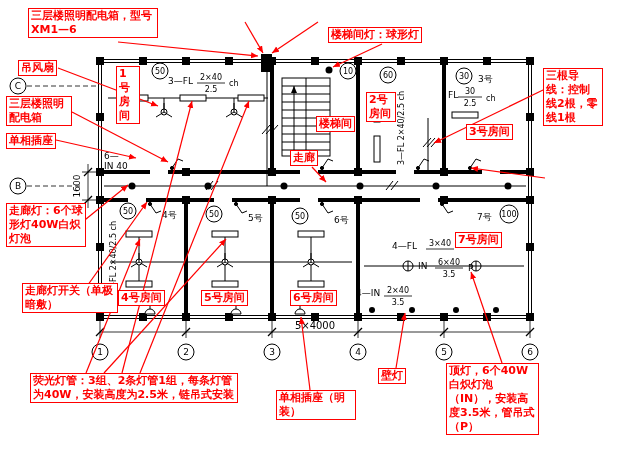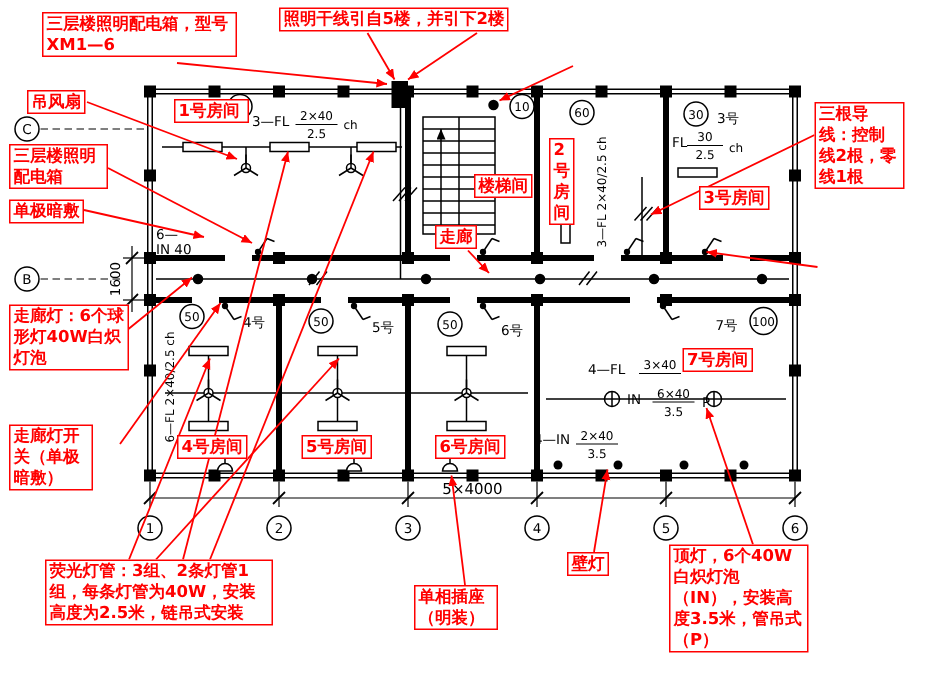--- a/index.html
+++ b/index.html
@@ -395,34 +395,34 @@
     <line x1="310" y1="390" x2="301" y2="317" marker-end="url(#mr)"></line>
     <line x1="396" y1="368" x2="405" y2="313" marker-end="url(#mr)"></line>
     <line x1="502" y1="363" x2="471" y2="272" marker-end="url(#mr)"></line>
     <line x1="543" y1="90" x2="434" y2="143" marker-end="url(#mr)"></line>
     <line x1="545" y1="178" x2="471" y2="168" marker-end="url(#mr)"></line>
     <line x1="312" y1="167" x2="326" y2="182" marker-end="url(#mr)"></line>
   </g>
 </svg>
 
 <div class="callout" style="left:28px;top:8px;width:130px">三层楼照明配电箱，型号XM1—6</div>
-<div class="callout" style="left:186px;top:5px">照明干线引自5楼，并引下2楼</div>
+<div class="callout" style="left:328px;top:27px">楼梯间灯：球形灯</div>
 <div class="callout" style="left:18px;top:60px">吊风扇</div>
 <div class="callout" style="left:6px;top:96px;width:66px">三层楼照明配电箱</div>
-<div class="callout" style="left:6px;top:133px">单极暗敷</div>
+<div class="callout" style="left:6px;top:133px">单相插座</div>
 <div class="callout" style="left:6px;top:203px;width:80px">走廊灯：6个球形灯40W白炽灯泡</div>
-<div class="callout" style="left:6px;top:283px;width:56px">走廊灯开关（单极暗敷）</div>
-<div class="callout" style="left:30px;top:373px;width:152px">荧光灯管：3组、2条灯管1组，每条灯管为40W，安装高度为2.5米，链吊式安装</div>
-<div class="callout" style="left:276px;top:390px;width:56px">单相插座（明装）</div>
+<div class="callout" style="left:22px;top:283px;width:96px">走廊灯开关（单极暗敷）</div>
+<div class="callout" style="left:30px;top:373px;width:208px">荧光灯管：3组、2条灯管1组，每条灯管为40W，安装高度为2.5米，链吊式安装</div>
+<div class="callout" style="left:276px;top:390px;width:80px">单相插座（明装）</div>
 <div class="callout" style="left:378px;top:368px">壁灯</div>
 <div class="callout" style="left:446px;top:363px;width:93px">顶灯，6个40W白炽灯泡（IN），安装高度3.5米，管吊式（P）</div>
 <div class="callout" style="left:543px;top:68px;width:60px">三根导线：控制线2根，零线1根</div>
 
-<div class="rlabel" style="left:116px;top:66px;width:50px">1号房间</div>
-<div class="rlabel" style="left:366px;top:92px;width:17px">2号房间</div>
+<div class="rlabel" style="left:116px;top:66px;width:24px">1号房间</div>
+<div class="rlabel" style="left:366px;top:92px;width:30px">2号房间</div>
 <div class="rlabel" style="left:466px;top:124px">3号房间</div>
 <div class="rlabel" style="left:316px;top:116px">楼梯间</div>
 <div class="rlabel" style="left:290px;top:150px">走廊</div>
 <div class="rlabel" style="left:118px;top:290px">4号房间</div>
 <div class="rlabel" style="left:201px;top:290px">5号房间</div>
 <div class="rlabel" style="left:290px;top:290px">6号房间</div>
 <div class="rlabel" style="left:455px;top:232px">7号房间</div>
 
 </div>
 

